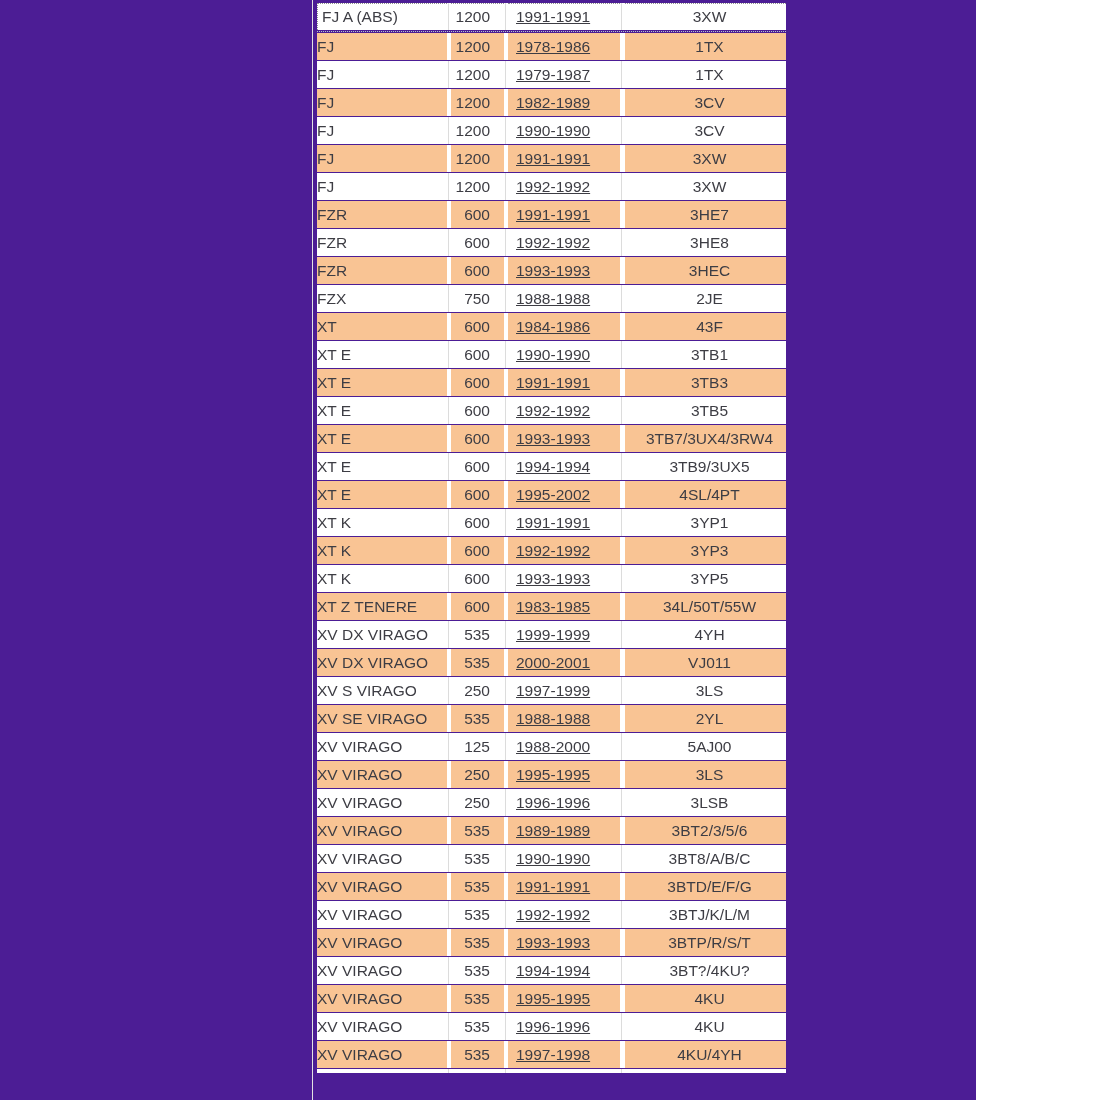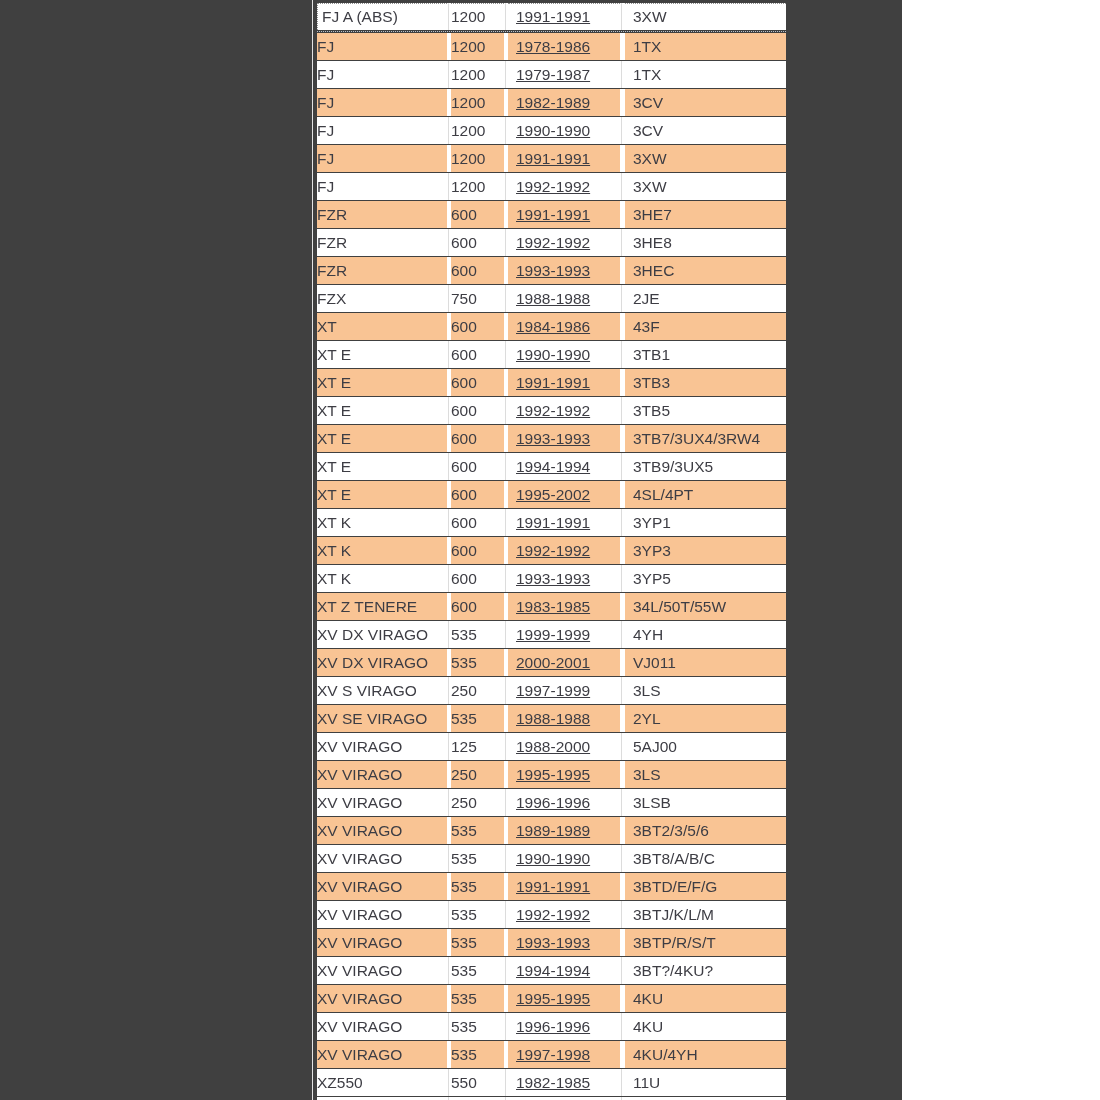--- a/index.html
+++ b/index.html
@@ -6,23 +6,23 @@
     margin: 0;
     padding: 0;
     background: #ffffff;
     width: 1100px;
     height: 1100px;
     overflow: hidden;
     font-family: "Liberation Sans", "DejaVu Sans", sans-serif;
   }
   #stage {
     position: relative;
-    width: 902px;
+    width: 976px;
     height: 1100px;
-    background: #404040;
+    background: #4c1d95;
   }
   
   .left-gridline {
     position: absolute;
     left: 312px;
     top: 0;
     width: 1px;
     height: 1100px;
     background: #e2e2e2;
   }
@@ -43,23 +43,23 @@
     height: 27px;
     line-height: 27px;
     font-size: 15.5px;
     color: #3d3d44;
     white-space: nowrap;
     overflow: hidden;
     background: #ffffff;
   }
   .row.hl .cell { background: #f9c494; }
   .c-model { width: 130px; }
-  .c-cc    { width: 53px;  padding-right: 7px; text-align: left; }
+  .c-cc    { width: 53px;  padding-right: 14px; text-align: right; }
   .c-years { width: 112px; padding-left: 8px; text-decoration: underline; }
-  .c-code  { width: 161px; padding-left: 8px; }
+  .c-code  { width: 161px; padding-left: 8px; text-align: center; }
   .gap {
     height: 27px;
     background: #ffffff;
   }
   .g1 { width: 4px; }
   .g2 { width: 4px; }
   .g3 { width: 5px; }
   
   .row.plain .gap {
     background: linear-gradient(to right, #ffffff 0, #ffffff 1px, #dcdcdc 1px, #dcdcdc 2px, #ffffff 2px);
@@ -414,29 +414,20 @@
       </div>
       <div class="row hl">
         <div class="cell c-model">XV VIRAGO</div>
         <div class="gap g1"></div>
         <div class="cell c-cc">535</div>
         <div class="gap g2"></div>
         <div class="cell c-years">1997-1998</div>
         <div class="gap g3"></div>
         <div class="cell c-code">4KU/4YH</div>
       </div>
-      <div class="row plain">
-        <div class="cell c-model">XZ550</div>
-        <div class="gap g1"></div>
-        <div class="cell c-cc">550</div>
-        <div class="gap g2"></div>
-        <div class="cell c-years">1982-1985</div>
-        <div class="gap g3"></div>
-        <div class="cell c-code">11U</div>
-      </div>
       <div class="row plain partial">
         <div class="cell c-model"></div>
         <div class="gap g1"></div>
         <div class="cell c-cc"></div>
         <div class="gap g2"></div>
         <div class="cell c-years"></div>
         <div class="gap g3"></div>
         <div class="cell c-code"></div>
       </div>
     </div>

